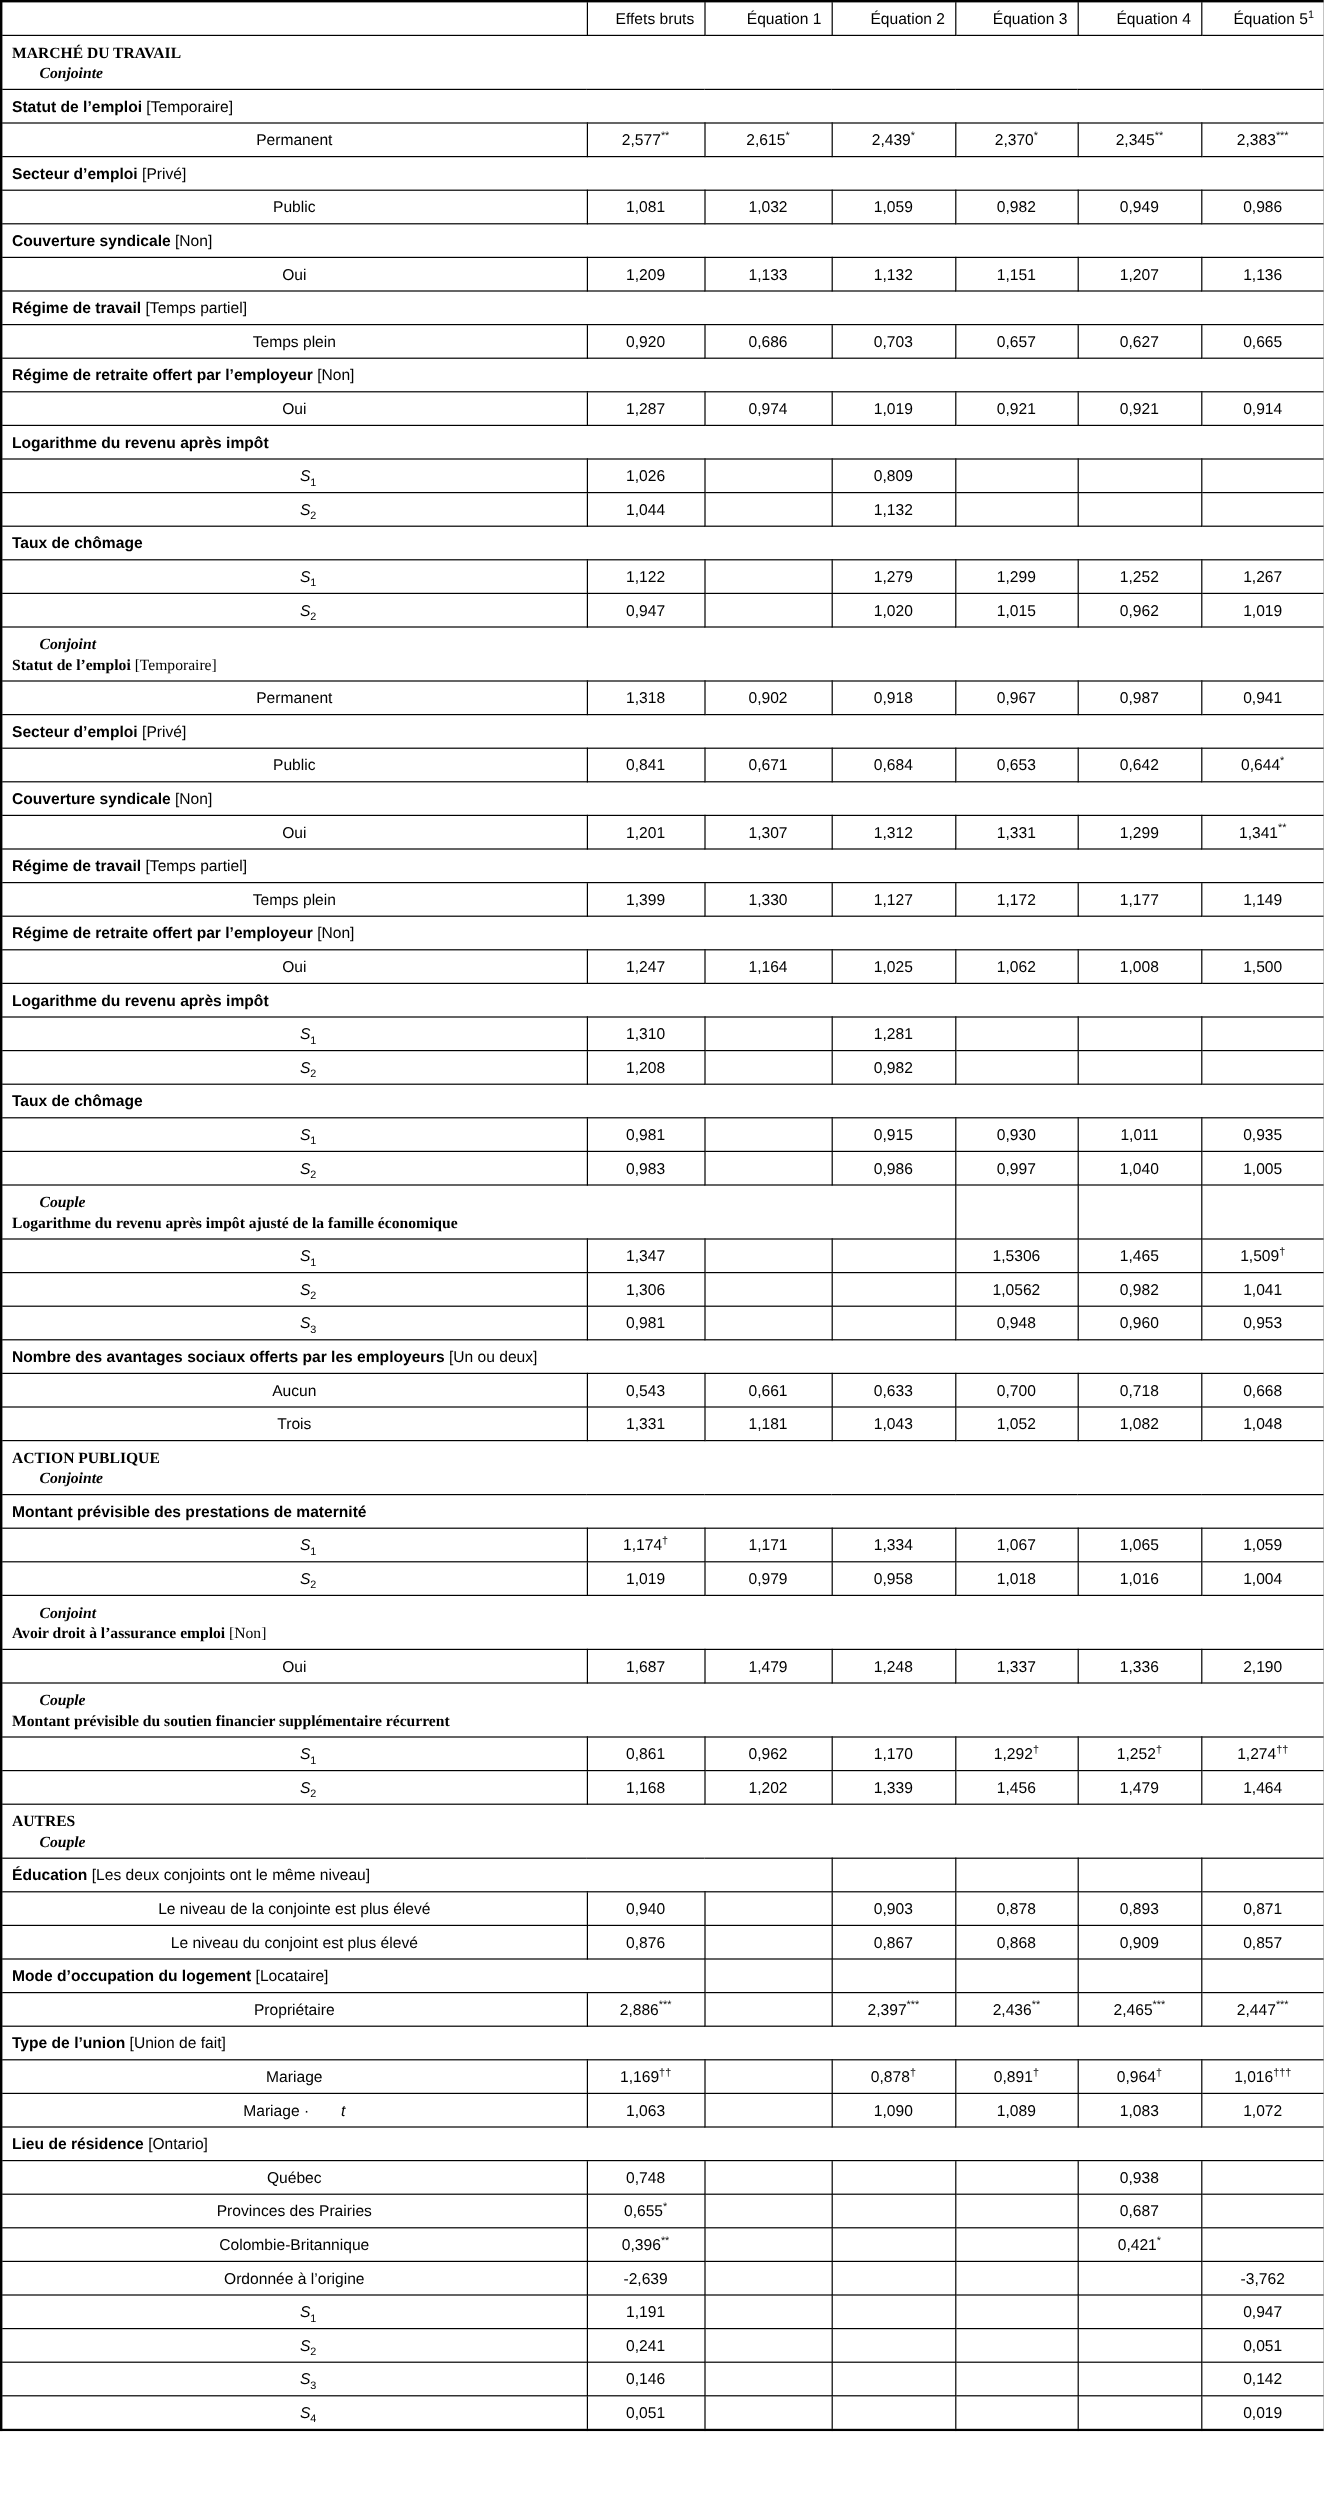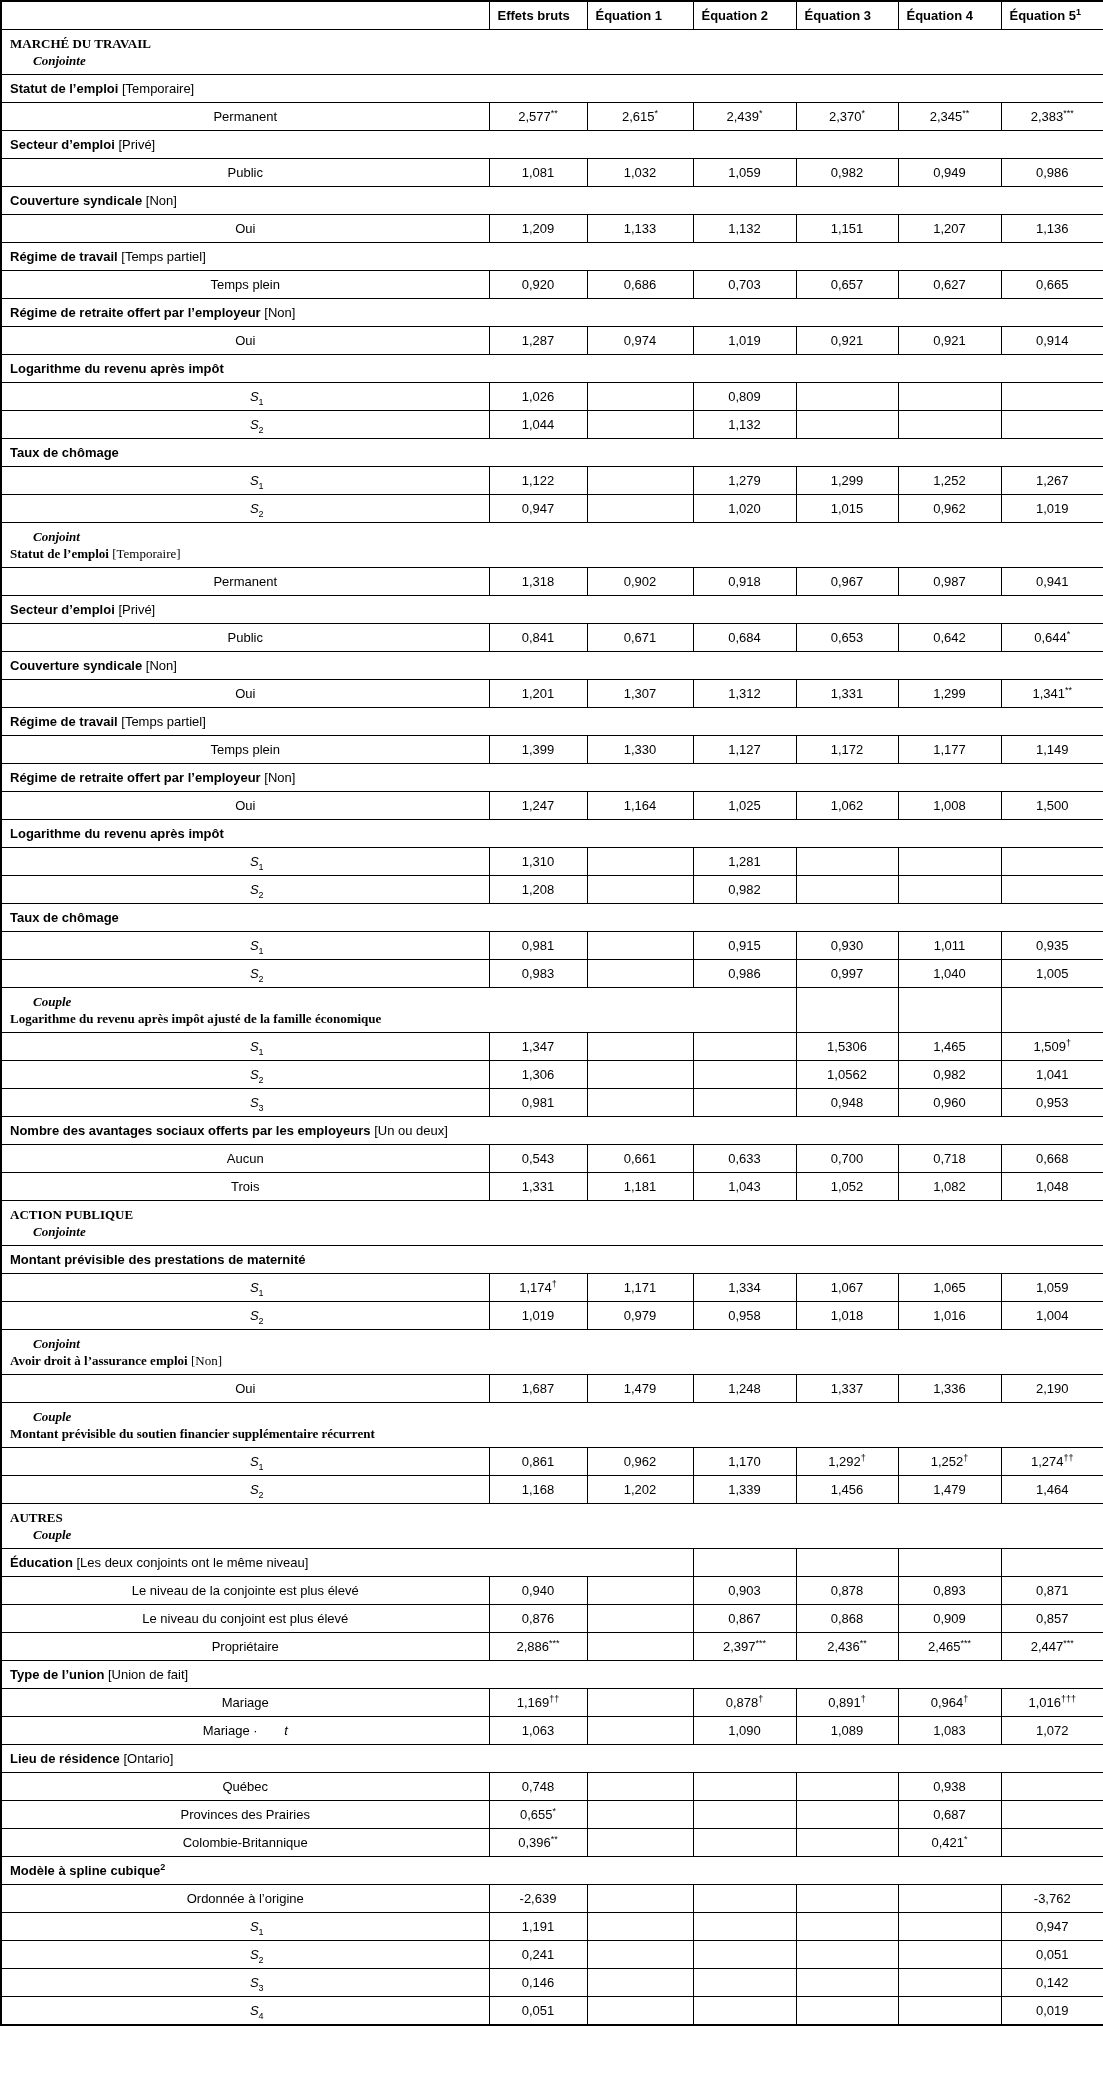--- a/index.html
+++ b/index.html
@@ -14,21 +14,21 @@
     border:2px solid #000;
   }
   table.results td, table.results th {
     border:1.5px solid #000;
     padding:5px 8px;
     line-height:17px;
     vertical-align:middle;
     overflow:hidden;
     box-sizing:border-box;
   }
-  th.colhead { font-weight:bold; text-align:left; padding:5px 2px; }
+  th.colhead { font-weight:normal; text-align:right; padding:5px 2px; }
   td.lbl  { text-align:center; font-weight:normal; }
   td.hdr  { text-align:left; font-weight:bold; }
   td.val  { text-align:center; }
   td .reg { font-weight:normal; }
   td.sec .line { display:block;font-family:Liberation Serif, serif; }
   sup { font-size:9px; line-height:0; }
   sub { font-size:9px; line-height:0; }
   i { font-style:italic;margin-left:23px; }
 </style>
 </head>
@@ -418,20 +418,28 @@
         <tr>
           <td class="lbl">Le niveau du conjoint est plus élevé</td>
           <td class="val">0,876</td>
           <td class="val"></td>
           <td class="val">0,867</td>
           <td class="val">0,868</td>
           <td class="val">0,909</td>
           <td class="val">0,857</td>
         </tr>
         <tr>
+          <td class="hdr" colspan="2">Mode d’occupation du logement <span class="reg">[Locataire]</span></td>
+          <td class="val"></td>
+          <td class="val"></td>
+          <td class="val"></td>
+          <td class="val"></td>
+          <td class="val"></td>
+        </tr>
+        <tr>
           <td class="lbl">Propriétaire</td>
           <td class="val">2,886<sup>***</sup></td>
           <td class="val"></td>
           <td class="val">2,397<sup>***</sup></td>
           <td class="val">2,436<sup>**</sup></td>
           <td class="val">2,465<sup>***</sup></td>
           <td class="val">2,447<sup>***</sup></td>
         </tr>
         <tr>
           <td class="hdr" colspan="7">Type de l’union <span class="reg">[Union de fait]</span></td>
@@ -476,23 +484,20 @@
           <td class="val"></td>
         </tr>
         <tr>
           <td class="lbl">Colombie-Britannique</td>
           <td class="val">0,396<sup>**</sup></td>
           <td class="val"></td>
           <td class="val"></td>
           <td class="val"></td>
           <td class="val">0,421<sup>*</sup></td>
           <td class="val"></td>
-        </tr>
-        <tr>
-          <td class="hdr" colspan="7">Modèle à spline cubique<sup>2</sup></td>
         </tr>
         <tr>
           <td class="lbl">Ordonnée à l’origine</td>
           <td class="val">-2,639</td>
           <td class="val"></td>
           <td class="val"></td>
           <td class="val"></td>
           <td class="val"></td>
           <td class="val">-3,762</td>
         </tr>

